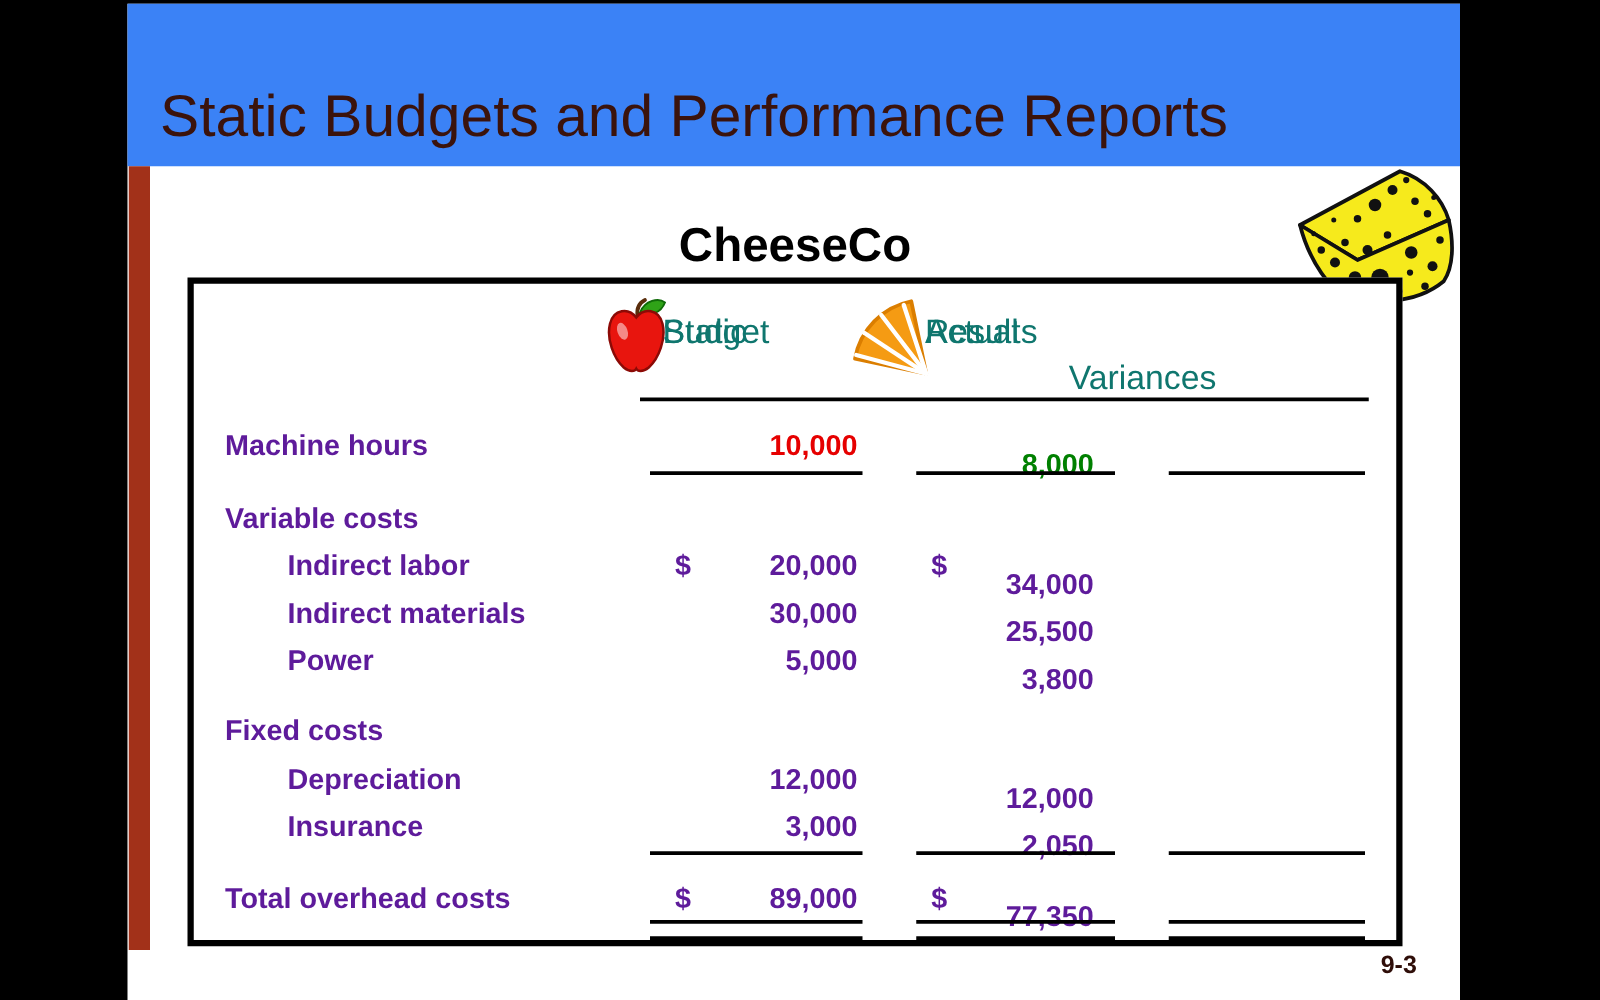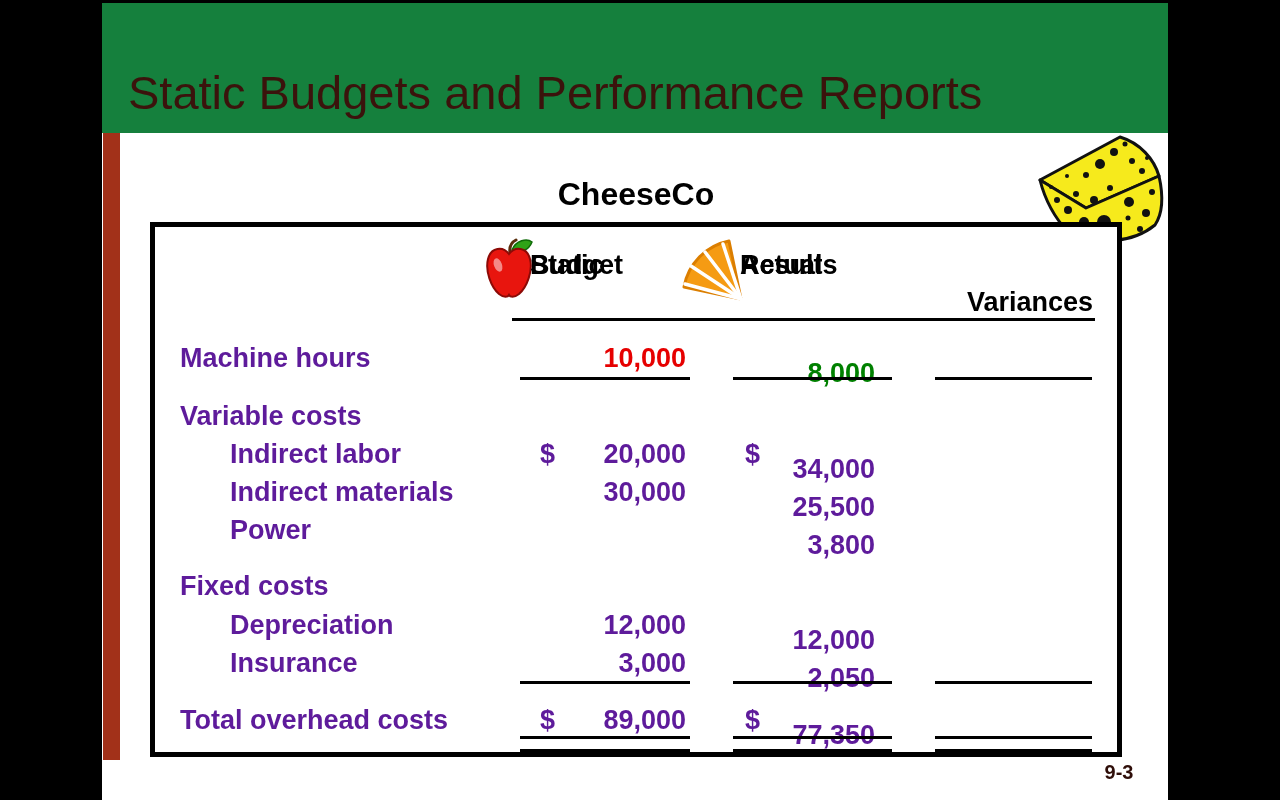--- a/index.html
+++ b/index.html
@@ -1,39 +1,39 @@
 <!DOCTYPE html>
 <html><head>
 <meta charset="utf-8">
 <style>
   html,body{margin:0;padding:0;}
   body{
     width:1280px;height:800px;background:#000;position:relative;overflow:hidden;
     font-family:"Liberation Sans", sans-serif;
   }
   .slide-bg{position:absolute;left:102px;top:3px;width:1066px;height:797px;background:#fff;}
-  .title-band{position:absolute;left:102px;top:3px;width:1066px;height:130px;background:#15803d;}
+  .title-band{position:absolute;left:102px;top:3px;width:1066px;height:130px;background:#3b82f6;}
   .page-title{
     position:absolute;left:26px;top:62px;width:1030px;
     font-size:47px;color:#3B130C;white-space:nowrap;letter-spacing:0px;
   }
   .accent-bar{position:absolute;left:103px;top:133px;width:17px;height:627px;background:#A23119;}
   .company-title{
     position:absolute;left:150px;top:176px;width:972px;text-align:center;
-    font-size:32px;font-weight:bold;color:#000;
+    font-size:38px;font-weight:bold;color:#000;
   }
   .cheese{position:absolute;left:1034px;top:130px;width:136px;height:124px;}
   .budget-table{
     position:absolute;left:150px;top:222px;width:962px;height:525px;
     border:5px solid #000;background:#fff;
   }
   .budget-table *{position:absolute;}
-  .ph{font-size:27px;font-weight:bold;color:#000000;line-height:37px;text-align:right;white-space:nowrap;}
+  .ph{font-size:27px;font-weight:normal;color:#0f766e;line-height:37px;white-space:nowrap;}
   .hline{background:#000;height:3px;}
-  .trow{left:0;width:1088px;height:34px;font-size:27px;font-weight:bold;color:#5E1B9B;white-space:nowrap;text-decoration:underline;}
+  .trow{left:0;width:1088px;height:34px;font-size:23px;font-weight:bold;color:#5E1B9B;white-space:nowrap;text-decoration:underline;}
   .trow span{position:absolute;white-space:nowrap;}
   .lbl{left:25px;}
   .lbl.indent{left:75px;}
   .val-static{left:376px;width:155px;text-align:right;}
   .val-actual{left:580px;width:140px;text-align:right;margin-top:15px;}
   .dol-static{left:385px;}
   .dol-actual{left:590px;}
   .red{color:#E60000;}
   .green{color:#008000;}
   .dunder{height:10px;border-top:3px solid #000;border-bottom:3px solid #000;}
@@ -138,20 +138,21 @@
     <span class="dol-actual">$</span>
     <span class="val-actual">34,000</span>
   </div>
   <div class="trow" style="top:250px;">
     <span class="lbl indent">Indirect materials</span>
     <span class="val-static">30,000</span>
     <span class="val-actual">25,500</span>
   </div>
   <div class="trow" style="top:288px;padding-left:43px;">
     <span class="lbl indent">Power</span>
+    <span class="val-static">5,000</span>
     <span class="val-actual">3,800</span>
   </div>
 
   <div class="trow" style="top:344px;">
     <span class="lbl">Fixed costs</span>
   </div>
   <div class="trow" style="top:383px;">
     <span class="lbl indent">Depreciation</span>
     <span class="val-static">12,000</span>
     <span class="val-actual">12,000</span>

